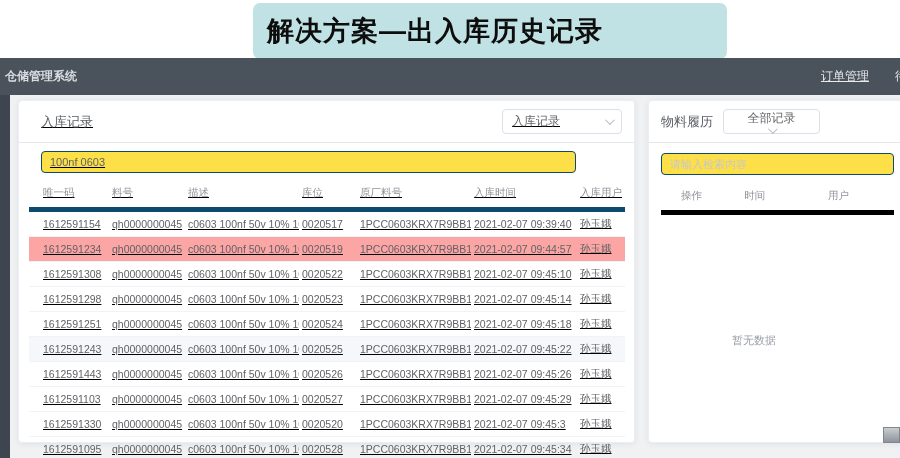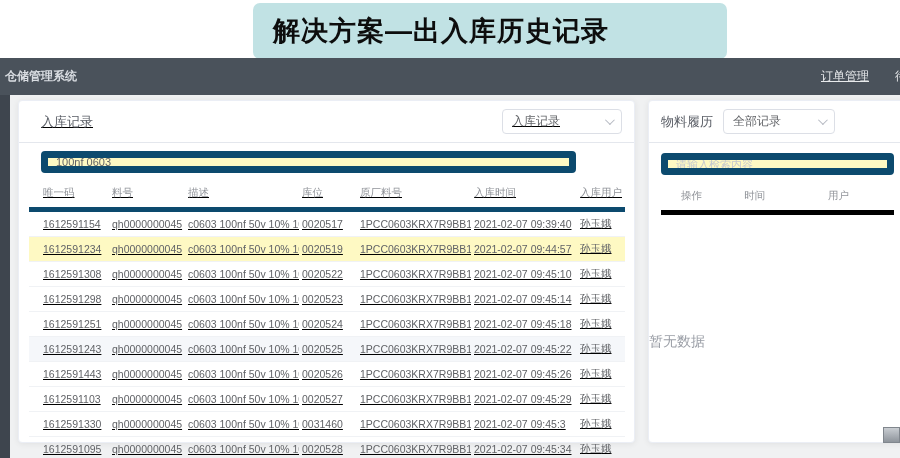--- a/index.html
+++ b/index.html
@@ -8,21 +8,21 @@
 
   .stage {
     position: relative; width: 900px; height: 458px;
     background: #ffffff; overflow: hidden;
   }
 
   
   .banner {
     position: absolute; left: 253px; top: 3px; width: 474px; height: 56px;
     background: #c1e2e4; border-radius: 7px;
-    display: flex; align-items: center; padding-left: 20px;
+    display: flex; align-items: center; padding-left: 14px;
   }
   .banner-title {
     font-size: 27px; font-weight: bold; color: #0d0d0d;
     letter-spacing: 1px; white-space: nowrap;
   }
 
   
   .app {
     position: absolute; left: 0; top: 58px; width: 900px; height: 400px;
     overflow: hidden; background: #f0f1f2;
@@ -62,32 +62,32 @@
   .card-left .card-header { justify-content: space-between; padding: 0 12px 0 22px; }
   .card-right .card-header { justify-content: flex-start; gap: 10px; padding: 0 12px; }
   .card-title { font-size: 13px; color: #5a5e66; white-space: nowrap; }
 
   .select-box {
     height: 25px; border: 1px solid #dcdfe6; border-radius: 4px;
     background: #fff; display: flex; align-items: center;
     justify-content: space-between; padding: 0 9px; cursor: pointer;
   }
   .select-left  { width: 120px; }
-  .select-right { width: 112px; }
+  .select-right { width: 97px; flex-direction: column; }
   .select-value { font-size: 12px; color: #606266; white-space: nowrap; }
   .chevron {
     width: 7px; height: 7px; border-right: 1px solid #b6bac2;
     border-bottom: 1px solid #b6bac2; transform: rotate(45deg) translateY(-2px);
     flex: 0 0 auto;
   }
 
   .search-input {
-    display: block; height: 22px; border: 7px solid #0c4a6e; border-radius: 4px;
+    display: block; height: 22px; border: 1px solid #0c4a6e; border-radius: 4px;
     font-size: 11px; color: #606266; padding: 0 8px; outline: none;
-    font-family: "Liberation Sans", sans-serif; background: #fef9c3;
+    font-family: "Liberation Sans", sans-serif; background: #fde047;
   }
   .card-left .search-input { margin: 8px 0 5px 22px; width: 535px; }
   .card-right .search-input { margin: 10px 12px 4px 12px; width: 233px; }
   .search-input::placeholder { color: #c3c7cf; }
 
   table.records {
     margin: 0 10px; width: 596px; border-collapse: collapse; table-layout: fixed;
   }
   table.records th {
     font-size: 10.5px; font-weight: normal; color: #909399; text-align: left;
@@ -98,38 +98,38 @@
     font-size: 10.5px; color: #606266; padding: 5px 3px;
     border-bottom: 1px solid #f0f2f5; white-space: nowrap; overflow: hidden;
   }
   table.records th:nth-child(1), table.records td:nth-child(1) { width: 80px; padding-left: 14px; }
   table.records th:nth-child(2), table.records td:nth-child(2) { width: 76px; }
   table.records th:nth-child(3), table.records td:nth-child(3) { width: 114px; }
   table.records th:nth-child(4), table.records td:nth-child(4) { width: 58px; }
   table.records th:nth-child(5), table.records td:nth-child(5) { width: 114px; }
   table.records th:nth-child(6), table.records td:nth-child(6) { width: 106px; }
   table.records th:nth-child(7), table.records td:nth-child(7) { width: 48px; }
-  table.records tr.row-selected td { background: #fef9c3; }
+  table.records tr.row-selected td { background: #fca5a5; }
   table.records tr.row-striped  td { background: #f5f7fa; }
   table.records tbody tr { cursor: pointer; }
 
   table.history {
     margin: 6px 12px 0 12px; width: 233px; border-collapse: collapse; table-layout: fixed;
   }
   table.history th {
     font-size: 10.5px; font-weight: normal; color: #909399; text-align: left;
     padding: 8px 4px 7px 4px; border-bottom: 5px solid #000000; white-space: nowrap;
   }
   table.history th:nth-child(1) { width: 34%; padding-left: 20px; }
   table.history th:nth-child(2) { width: 36%; }
   table.history th:nth-child(3) { width: 30%; }
 
   .empty-state {
-    margin-top: 118px; width: 210px; 
-    font-size: 14px; color: #9a9ea6;
+    margin-top: 118px; width: 210px; text-align: center;
+    font-size: 11px; color: #9a9ea6;
   }
 
   .scroll-corner {
     position: absolute; right: 0; bottom: 15px; width: 17px; height: 16px;
     background: linear-gradient(180deg, #c9cdd2 0%, #8e949b 100%);
     border: 1px solid #80868d; cursor: pointer;
   }
 </style>
 </head>
 <body>
@@ -253,21 +253,21 @@
                 <td>0020527</td>
                 <td>1PCC0603KRX7R9BB104</td>
                 <td>2021-02-07 09:45:29</td>
                 <td>孙玉娥</td>
               </tr>
 
               <tr>
                 <td>1612591330</td>
                 <td>qh0000000045</td>
                 <td>c0603 100nf 50v 10% 104</td>
-                <td>0031460</td>
+                <td>0020520</td>
                 <td>1PCC0603KRX7R9BB104</td>
                 <td>2021-02-07 09:45:3</td>
                 <td>孙玉娥</td>
               </tr>
 
               <tr>
                 <td>1612591095</td>
                 <td>qh0000000045</td>
                 <td>c0603 100nf 50v 10% 104</td>
                 <td>0020528</td>

